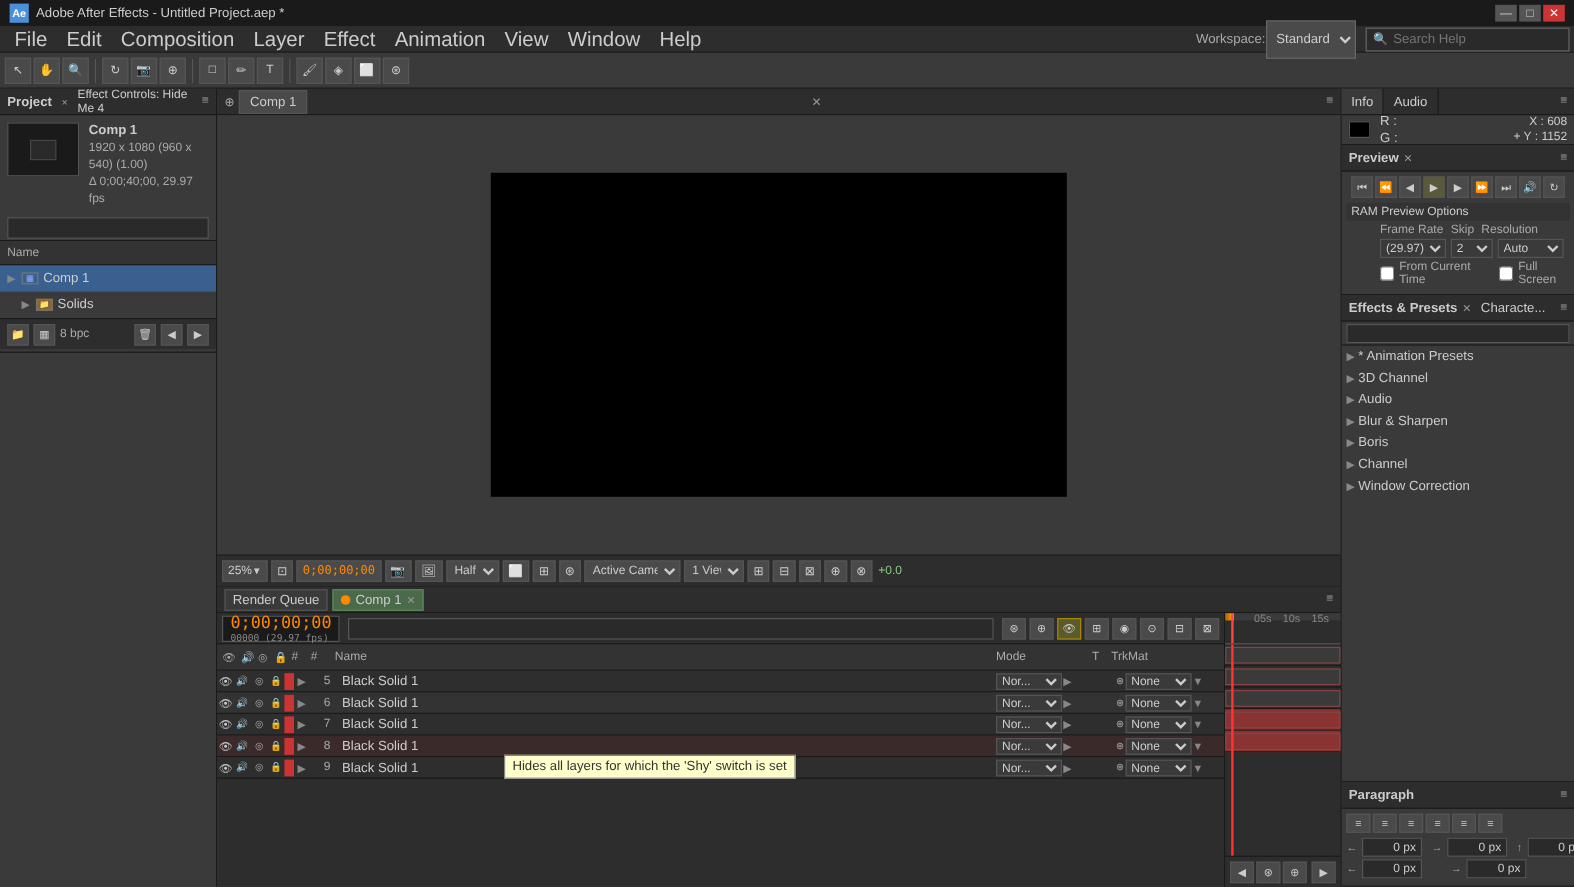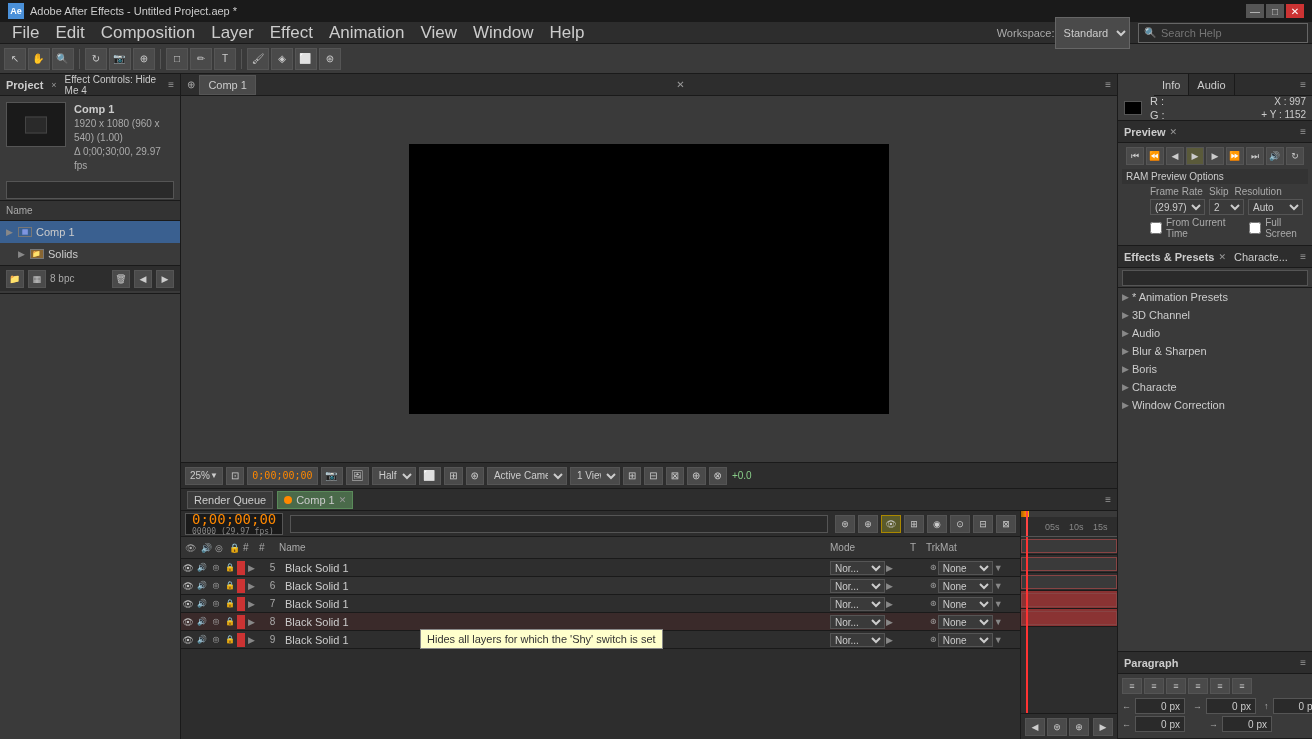--- a/index.html
+++ b/index.html
@@ -94,33 +94,33 @@
     .layer-expand { width: 12px; color: #888; font-size: 9px; cursor: pointer; }
     .layer-mode-cell { width: 80px; display: flex; align-items: center; gap: 1px; }
     .mini-select { background: #3a3a3a; border: 1px solid #555; color: #ccc; font-size: 10px; height: 14px; padding: 0; width: 55px; }
     .col-arrow { width: 14px; font-size: 9px; color: #888; }
     .layer-t-cell { width: 20px; text-align: center; }
     .layer-trkmat-cell { width: 90px; display: flex; align-items: center; gap: 1px; }
 
     
     .timeline-right { flex: 1; display: flex; flex-direction: column; position: relative; }
     .time-ruler { height: 26px; background: #2d2d2d; position: relative; border-bottom: 1px solid #555; }
-    .time-marker { position: absolute; bottom: 4px; font-size: 9px; color: #888; }
+    .time-marker { position: absolute; bottom: 16px; font-size: 9px; color: #888; }
     .time-indicator { position: absolute; top: 0; bottom: 0; width: 2px; background: #ff4444; left: 5px; }
     .layer-bars { flex: 1; position: relative; }
     .layer-bar-row { height: 18px; border-bottom: 1px solid #1a1a1a; position: relative; }
     .layer-bar { position: absolute; top: 2px; height: 14px; background: #6a3333; border: 1px solid #884444; }
     .layer-bar.red { background: #8a3333; }
 
     
     #right-panel { width: 195px; display: flex; flex-direction: column; border-left: 1px solid #1a1a1a; background: #3a3a3a; }
 
     
     .info-panel { border-bottom: 1px solid #1a1a1a; }
-    .info-tabs { height: 22px; background: #2d2d2d; display: flex; align-items: center; border-bottom: 1px solid #1a1a1a; margin-left: 36px; }
+    .info-tabs { height: 22px; background: #2d2d2d; display: flex; align-items: center; border-bottom: 1px solid #1a1a1a; }
     .info-tab { padding: 0 8px; height: 100%; display: flex; align-items: center; cursor: pointer; font-size: 11px; color: #ccc; border-right: 1px solid #1a1a1a; }
     .info-tab.active { background: #3a3a3a; }
     .info-content { padding: 4px 6px; }
     .info-row { display: flex; align-items: center; gap: 4px; height: 16px; font-size: 11px; }
     .info-color-box { width: 18px; height: 14px; background: #000; border: 1px solid #555; }
 
     
     .preview-panel { border-bottom: 1px solid #1a1a1a; }
     .preview-panel-header { height: 22px; background: #2d2d2d; display: flex; align-items: center; padding: 0 6px; border-bottom: 1px solid #1a1a1a; }
     .preview-controls { display: flex; align-items: center; justify-content: center; padding: 4px; gap: 2px; }
@@ -222,21 +222,21 @@
         <span class="panel-title">Project</span>
         <span style="color:#999;font-size:9px;margin:0 4px;">×</span>
         <span class="panel-title" style="font-weight:normal;font-size:10px;">Effect Controls: Hide Me 4</span>
         <span class="panel-menu" style="margin-left:auto;">≡</span>
       </div>
       <div class="project-preview">
         <div class="preview-thumb"></div>
         <div class="preview-info">
           <div class="comp-name">Comp 1</div>
           <div>1920 x 1080  (960 x 540) (1.00)</div>
-          <div>Δ 0;00;30;00, 29.97 fps</div>
+          <div>Δ 0;00;40;00, 29.97 fps</div>
         </div>
       </div>
       <div class="project-search">
         <input type="text" style="width: 100%; background: rgb(42, 42, 42); border: 1px solid rgb(85, 85, 85); color: rgb(204, 204, 204); padding: 2px 4px; font-size: 11px; height: 18px; outline: none;">
       </div>
       <div class="project-list-header">
         <span>Name</span>
       </div>
       <div class="project-list">
         <div class="project-item selected">
@@ -511,21 +511,21 @@
         <span class="panel-menu" style="margin-left:auto;padding:0 6px;color:#999;">≡</span>
       </div>
       <div class="info-content">
         <div class="info-row">
           <div class="info-color-box"></div>
           <div style="display:flex;flex-direction:column;gap:2px;margin-left:4px;">
             <span>R :</span>
             <span>G :</span>
           </div>
           <div style="display:flex;flex-direction:column;gap:2px;margin-left:auto;text-align:right;">
-            <span style="font-size:10px;color:#ccc;">X : 997</span>
+            <span style="font-size:10px;color:#ccc;">X : 608</span>
             <span style="font-size:10px;color:#ccc;">+ Y : 1152</span>
           </div>
         </div>
       </div>
     </div>
 
     <div class="preview-panel">
       <div class="preview-panel-header">
         <span class="panel-title">Preview</span>
         <span style="font-size:9px;color:#999;margin-left:4px;">✕</span>
@@ -595,21 +595,21 @@
         <div class="effects-item">
           <span class="effects-arrow">▶</span>
           <span>Blur &amp; Sharpen</span>
         </div>
         <div class="effects-item">
           <span class="effects-arrow">▶</span>
           <span>Boris</span>
         </div>
         <div class="effects-item">
           <span class="effects-arrow">▶</span>
-          <span>Characte</span>
+          <span>Channel</span>
         </div>
         <div class="effects-item">
           <span class="effects-arrow">▶</span>
           <span>Window Correction</span>
         </div>
       </div>
     </div>
 
     <div class="paragraph-panel">
       <div class="para-header">

